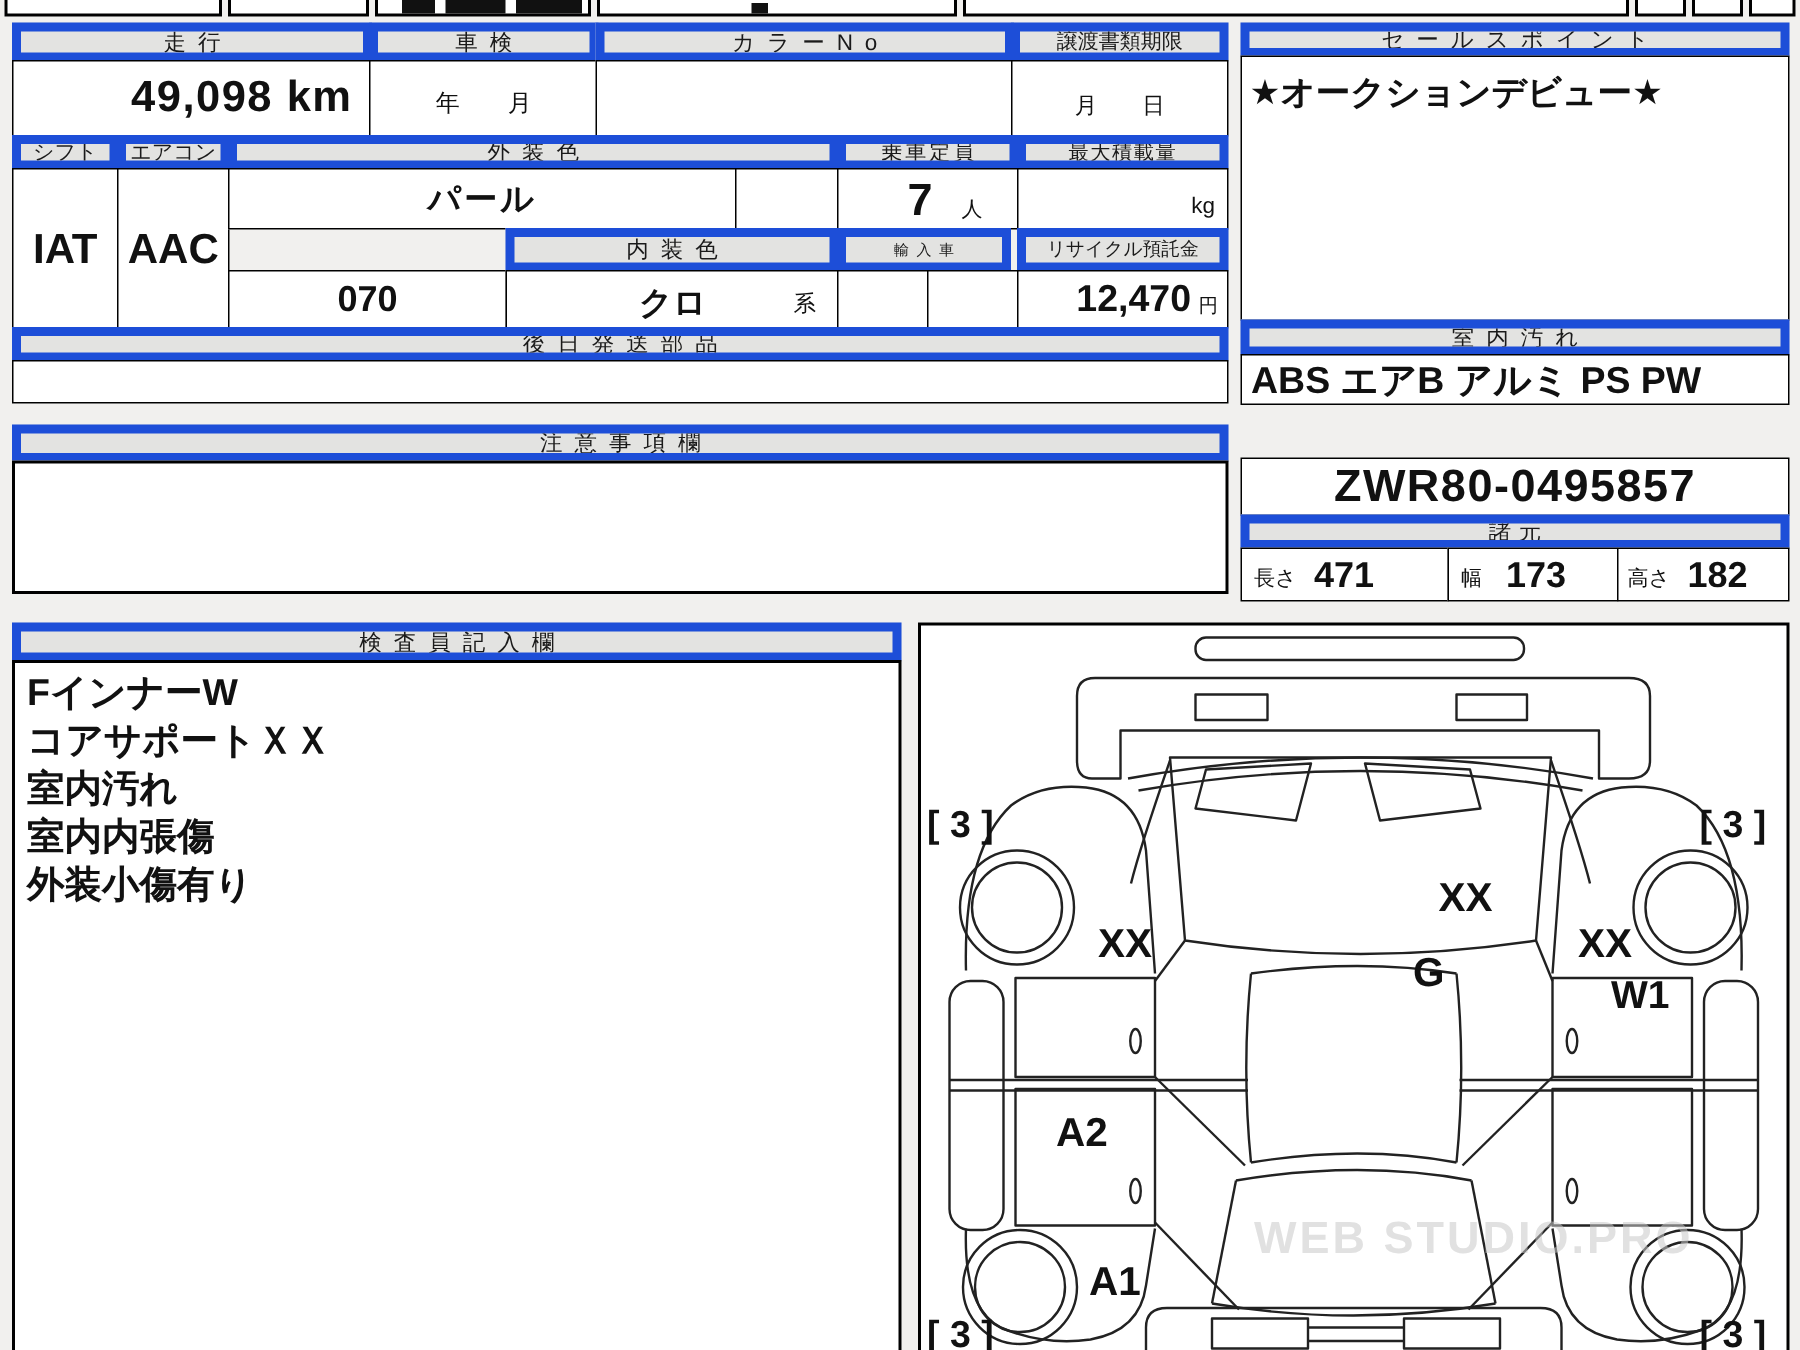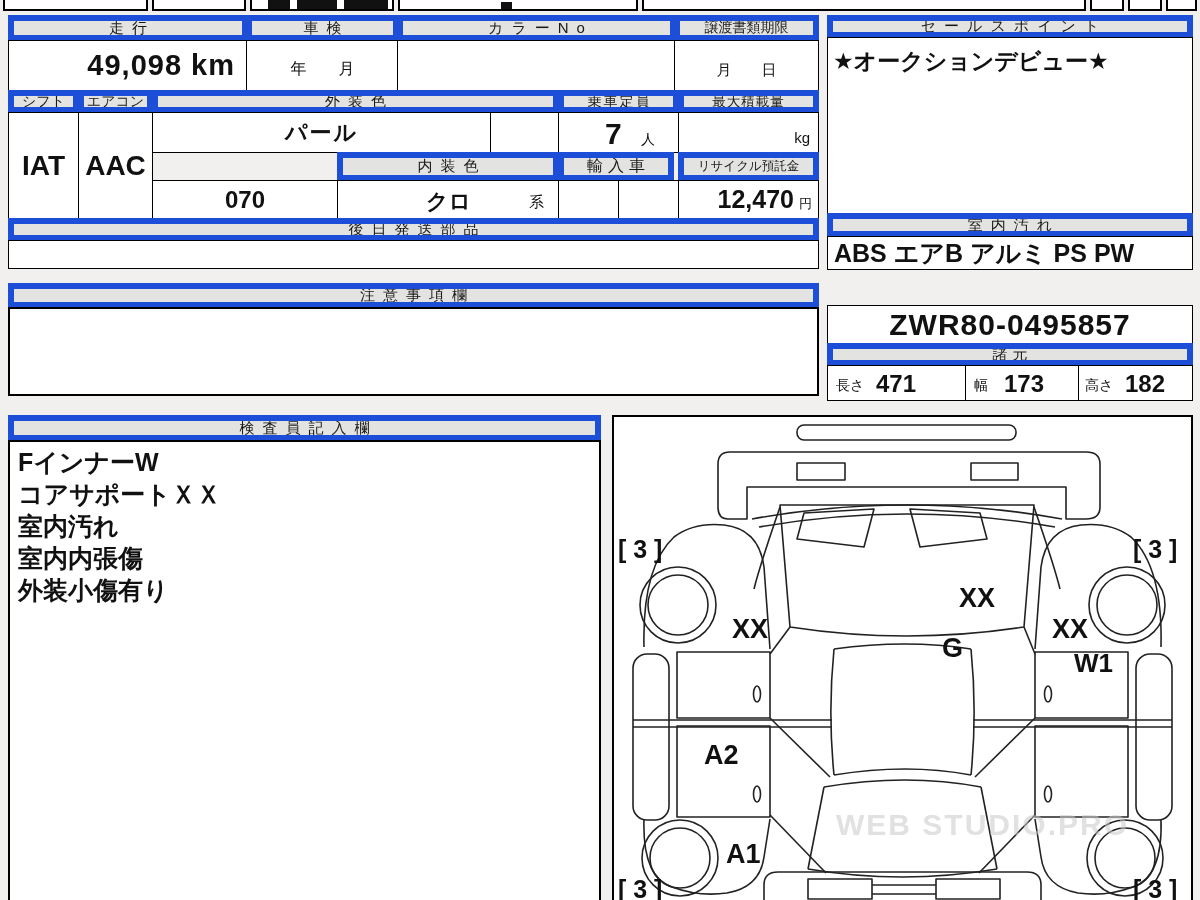--- a/index.html
+++ b/index.html
@@ -61,21 +61,21 @@
 
   <div class="abs cell" style="left:558px;top:112px;width:121px;height:41px;">
     <span class="abs" style="left:46px;top:4px;font-size:30px;font-weight:bold;">7</span>
     <span class="abs" style="left:82px;top:18px;font-size:14px;">人</span>
   </div>
   <div class="abs cell" style="left:678px;top:112px;width:141px;height:41px;">
     <span class="abs" style="right:8px;bottom:6px;font-size:15px;">kg</span>
   </div>
 
   <div class="abs hdr ls8" style="left:337px;top:152px;width:222px;height:29px;">内装色</div>
-  <div class="abs hdr ls5" style="left:558px;top:152px;width:116px;height:29px;font-size:16px;">輸入車</div>
+  <div class="abs hdr ls5" style="left:558px;top:152px;width:116px;height:29px;font-size:10px;">輸入車</div>
   <div class="abs hdr" style="left:678px;top:152px;width:141px;height:29px;font-size:12.5px;">リサイクル預託金</div>
 
   <div class="abs cell val" style="left:152px;top:180px;width:186px;height:39px;font-size:24px;">070</div>
   <div class="abs cell" style="left:337px;top:180px;width:222px;height:39px;">
     <span class="abs" style="left:88px;top:6px;font-size:22px;font-weight:bold;">クロ</span>
     <span class="abs" style="right:14px;top:12px;font-size:15px;">系</span>
   </div>
   <div class="abs cell" style="left:558px;top:180px;width:61px;height:39px;"></div>
   <div class="abs cell" style="left:618px;top:180px;width:61px;height:39px;"></div>
   <div class="abs cell" style="left:678px;top:180px;width:141px;height:39px;">

